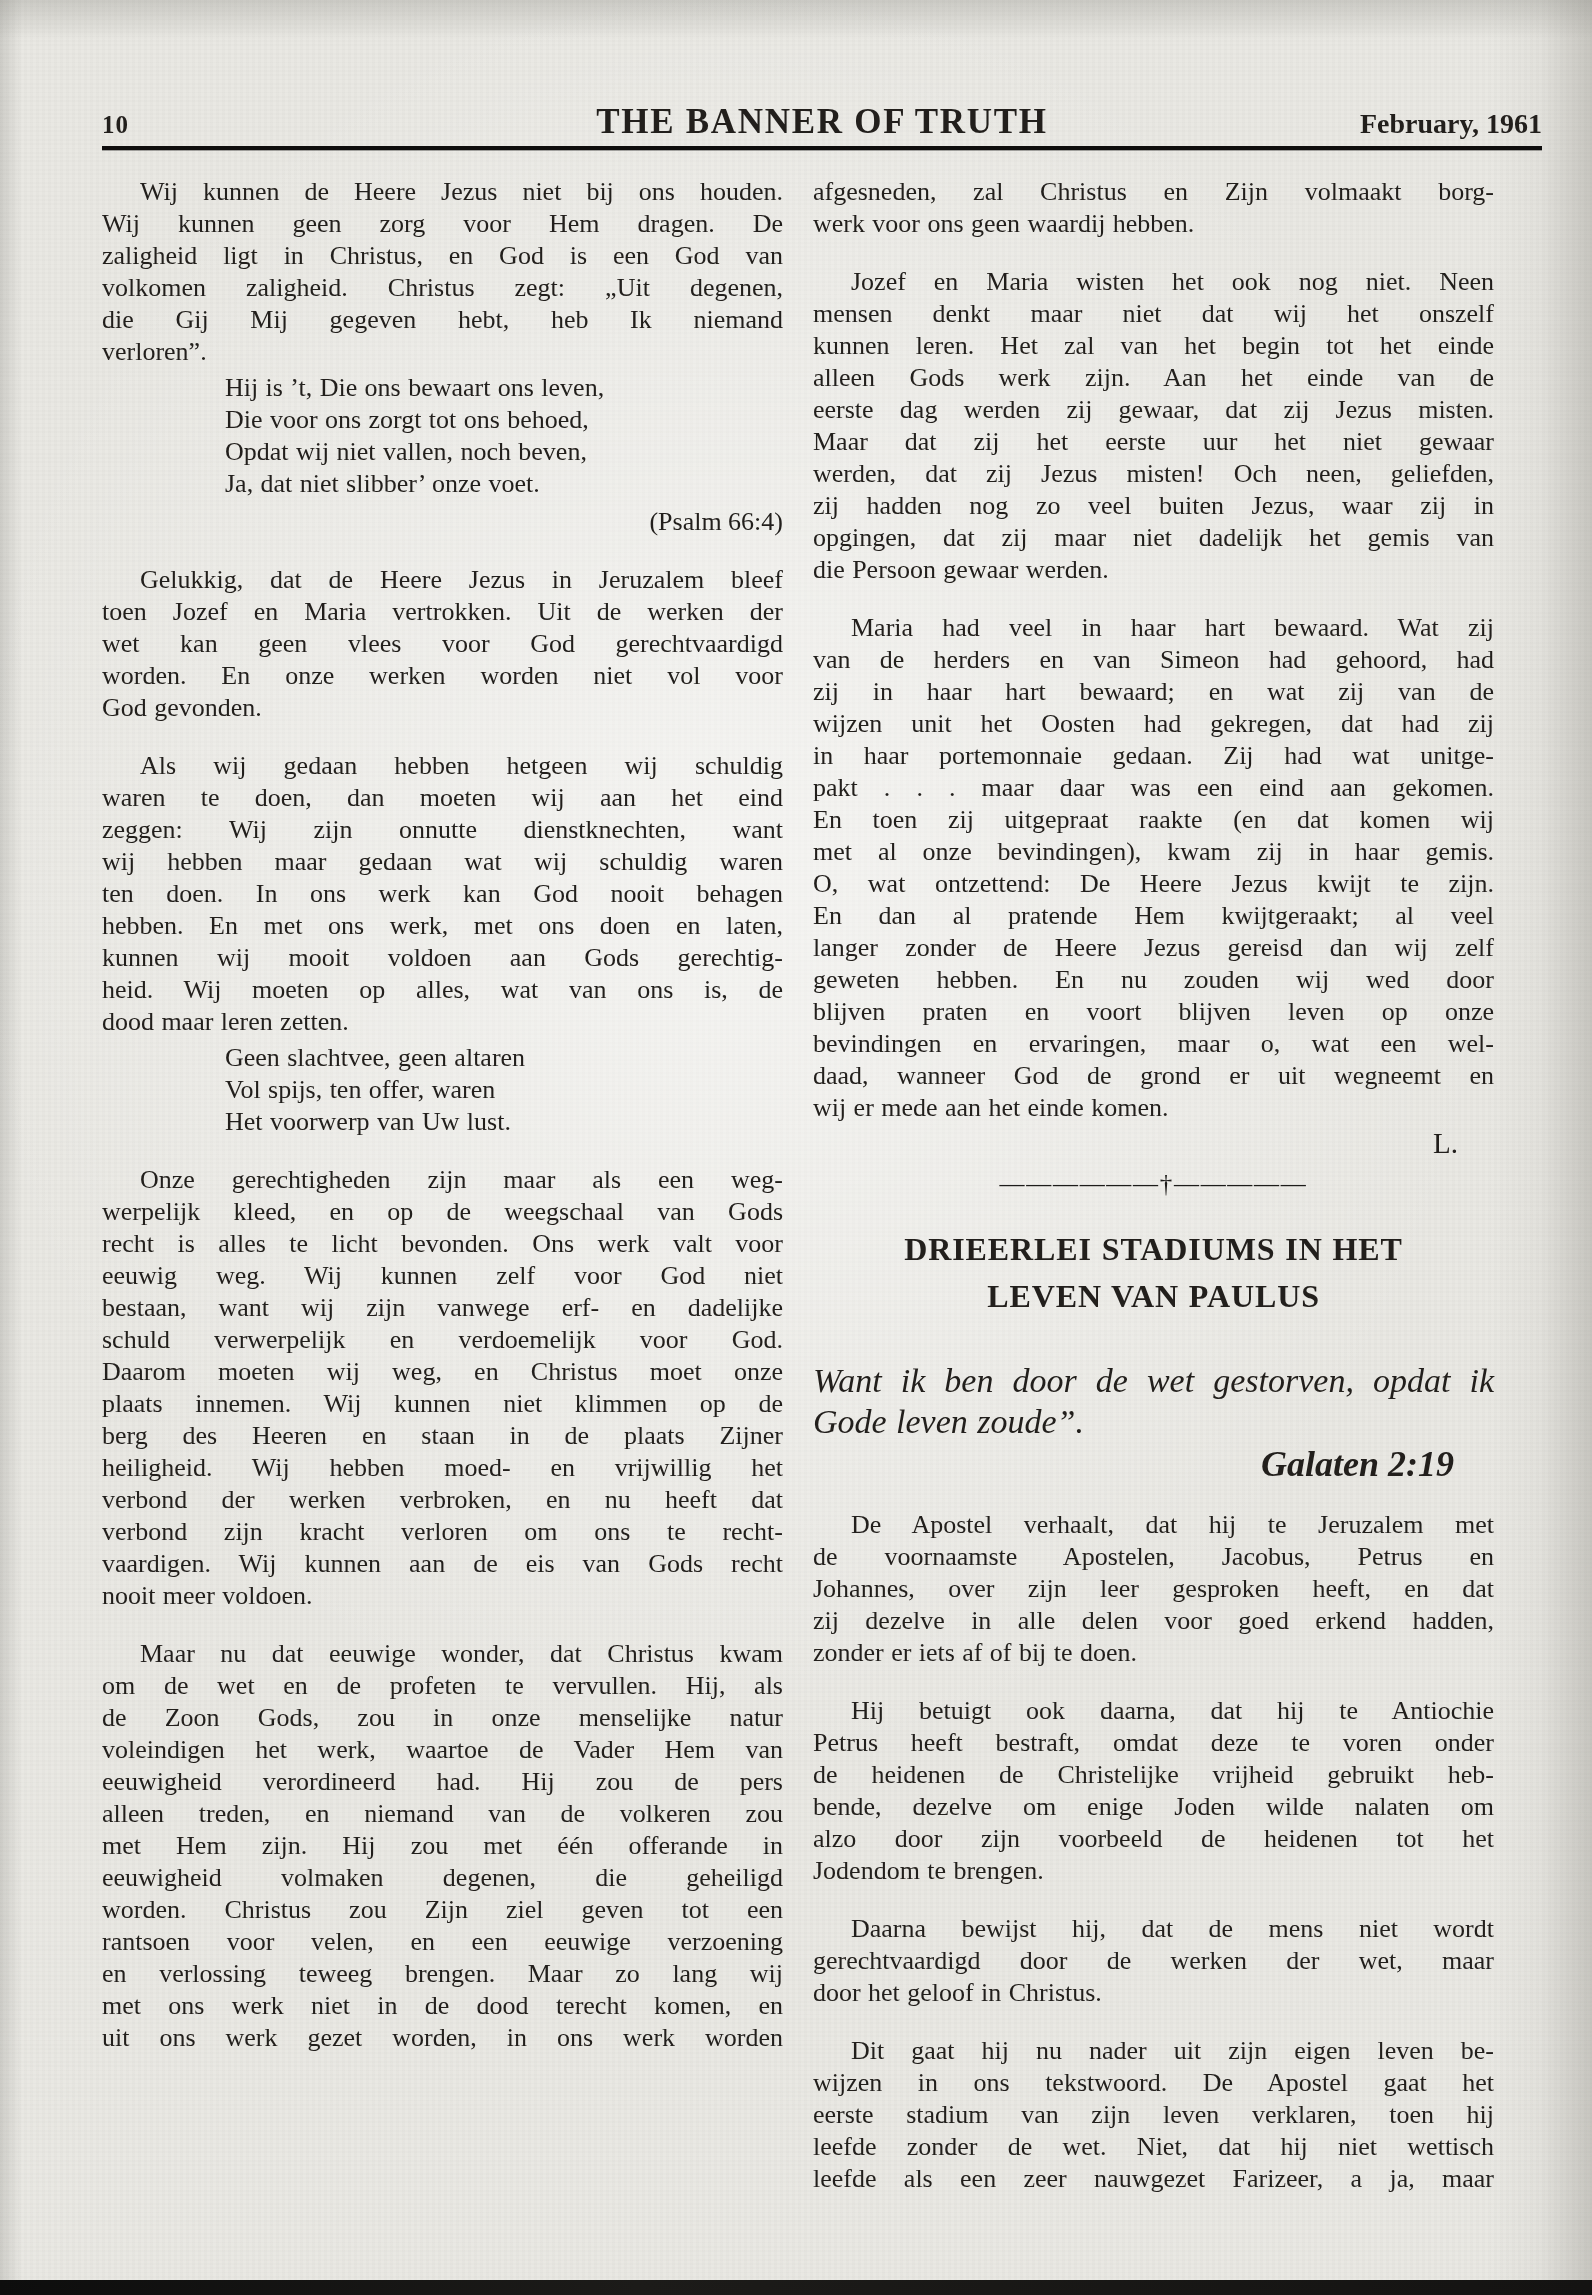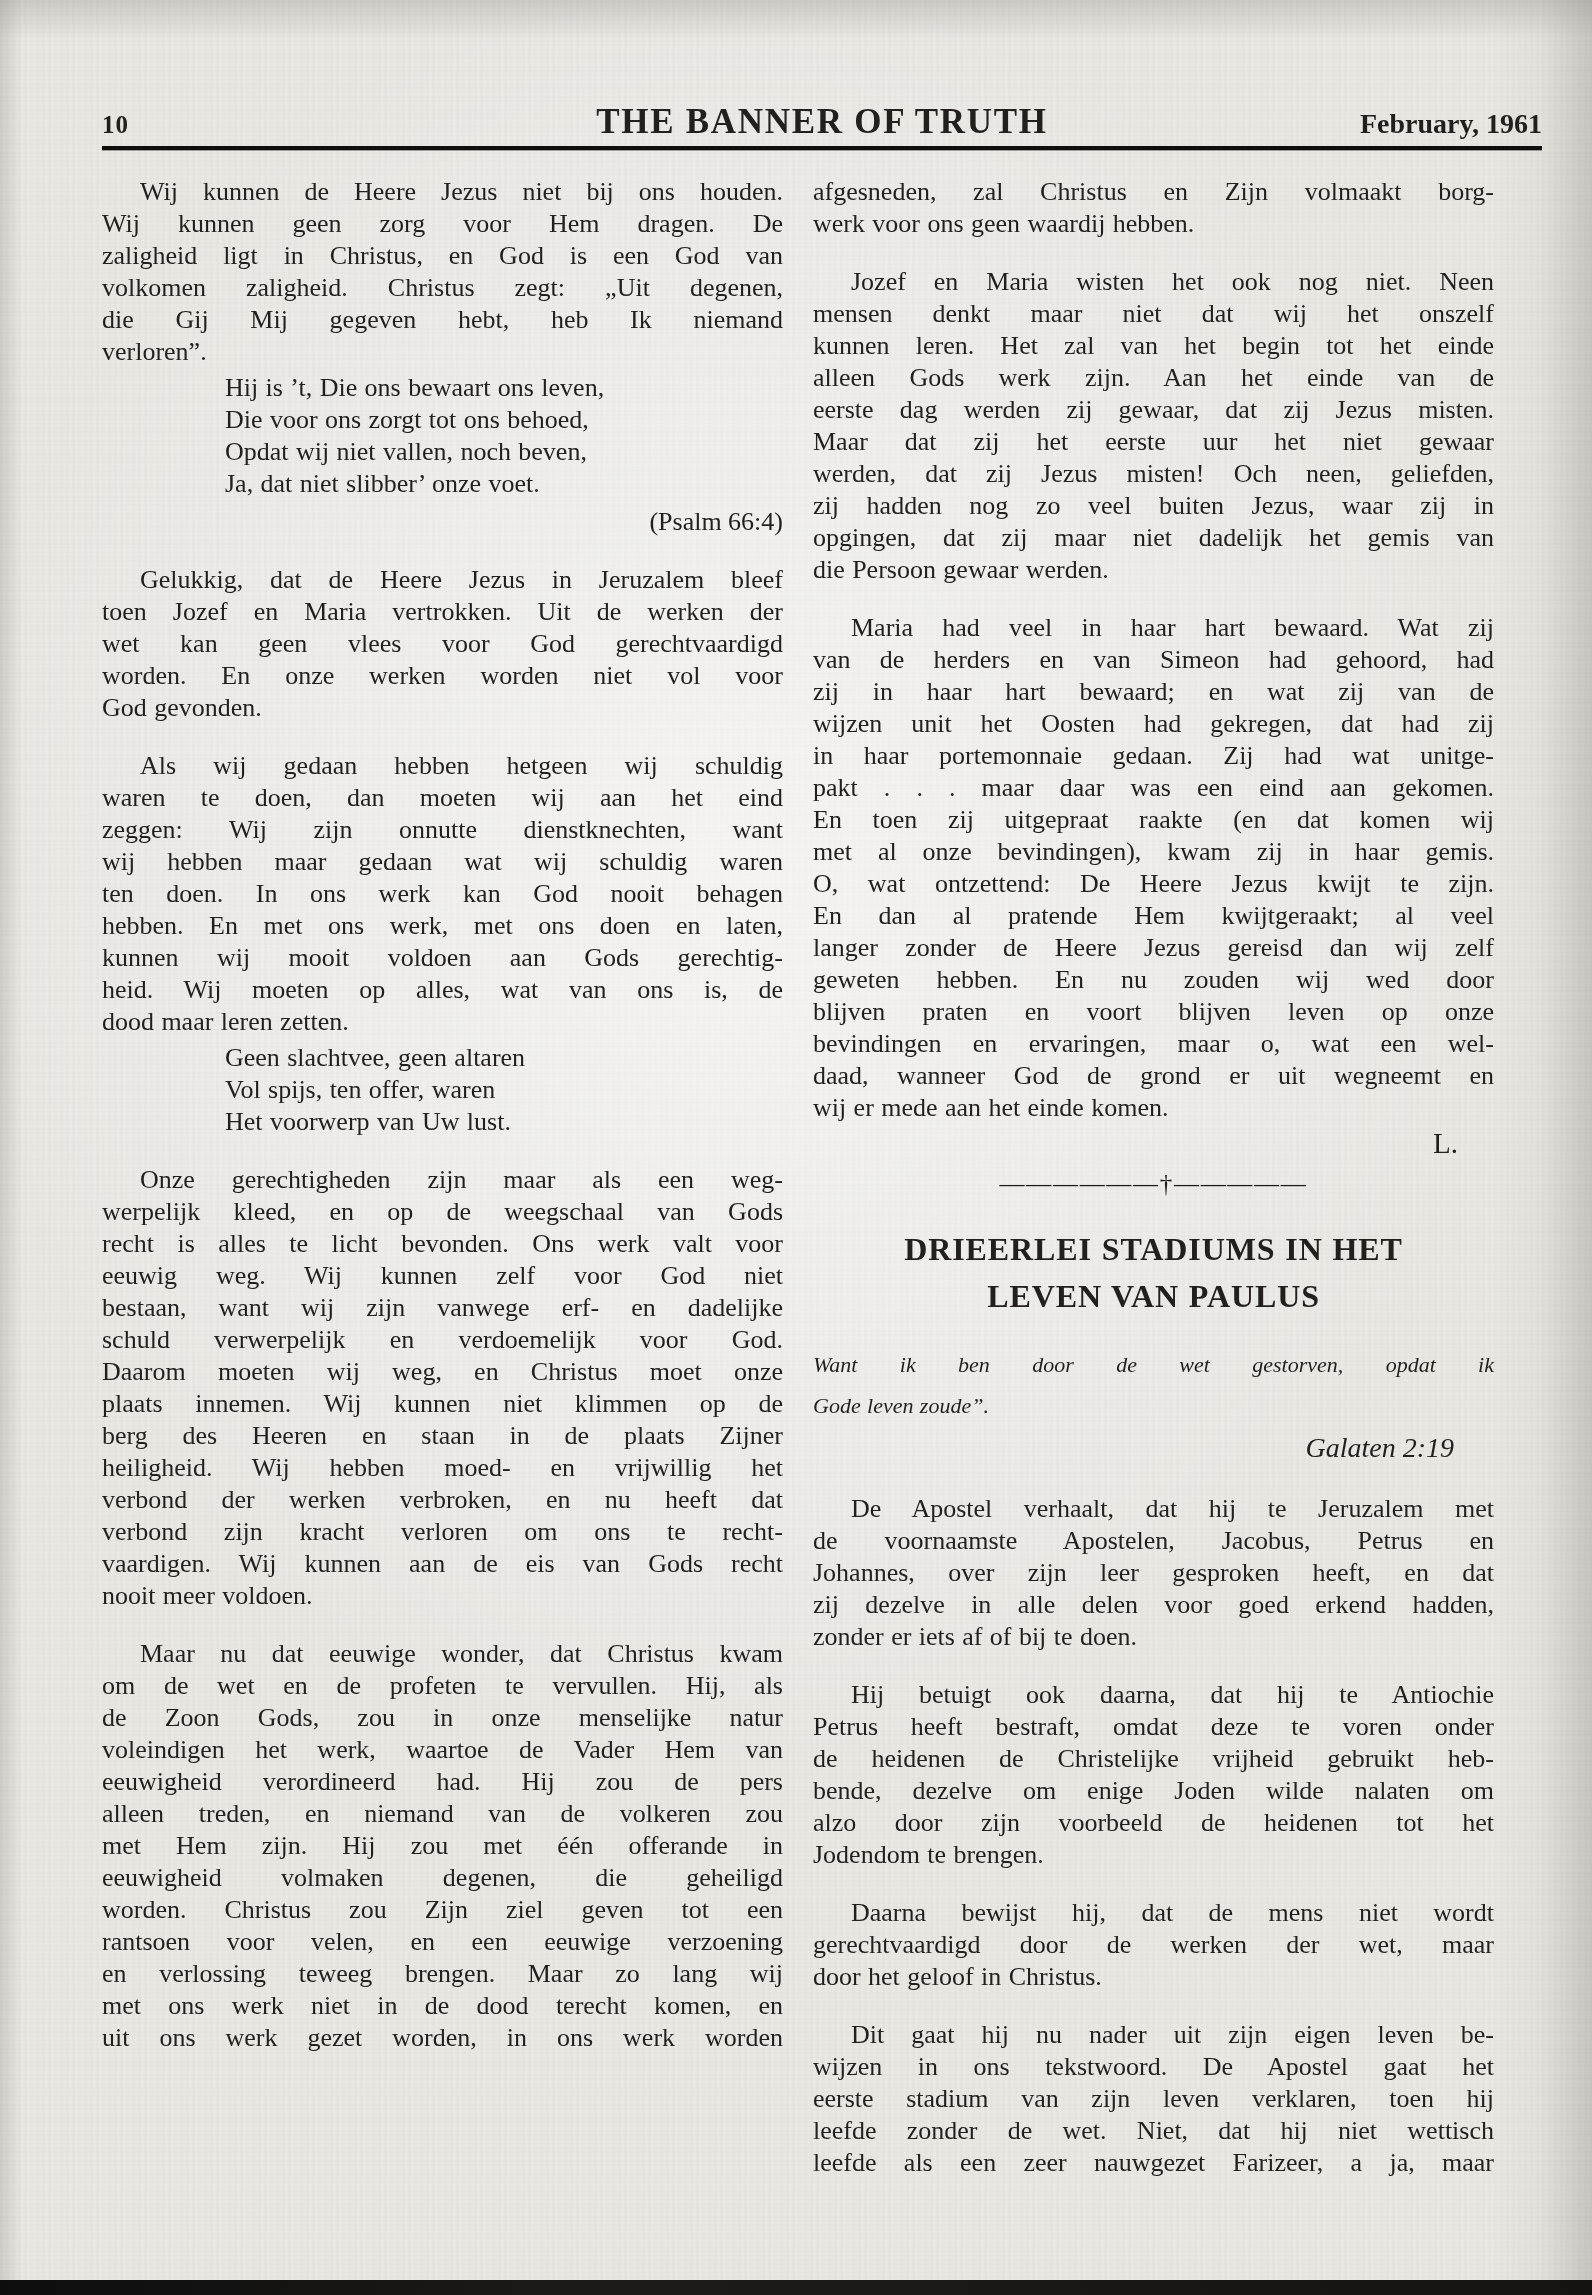--- a/index.html
+++ b/index.html
@@ -50,23 +50,23 @@
   }
   .line.nj { text-align-last: auto; }
   .p .line.first { text-indent: 38px; }
   .poem { margin-top: 4px; margin-left: 123px; }
   .poem .line { text-align: left; text-align-last: auto; }
   .ref { margin-top: 6px; padding-left: 402px; line-height: 32px; text-align: right; }
   .signature { margin-top: 1.7px; text-align: right; padding-right: 36px; font-size: 29px; line-height: 35px; }
   .divider { margin-top: 7px; text-align: center; font-size: 25px; letter-spacing: 1.7px; line-height: 31px; color: #1d1c1a; }
   .heading { margin-top: 27px; font-weight: bold; font-size: 32px; letter-spacing: 0.9px; }
   .heading .line { line-height: 47px; text-align: center; text-align-last: center; }
-  .verse { margin-top: 24px; font-style: italic; font-size: 22px; word-spacing: 5.2px; }
+  .verse { margin-top: 40px; font-style: italic; font-size: 34px; word-spacing: 5.2px; }
   .verse .line { line-height: 41px; }
-  .verseref { margin-top: 3.5px; font-style: italic; font-size: 28px; text-align: right; padding-right: 40px; line-height: 38px; }
+  .verseref { margin-top: 3.5px; font-style: italic; font-size: 36px; text-align: right; padding-right: 40px; line-height: 38px; font-weight: bold; }
 </style>
 </head>
 <body>
 
 <div class="header">
   <span class="hn">10</span>
   <span class="ht">THE BANNER OF TRUTH</span>
   <span class="hd">February, 1961</span>
 </div>
 <div class="header-rule"></div>

